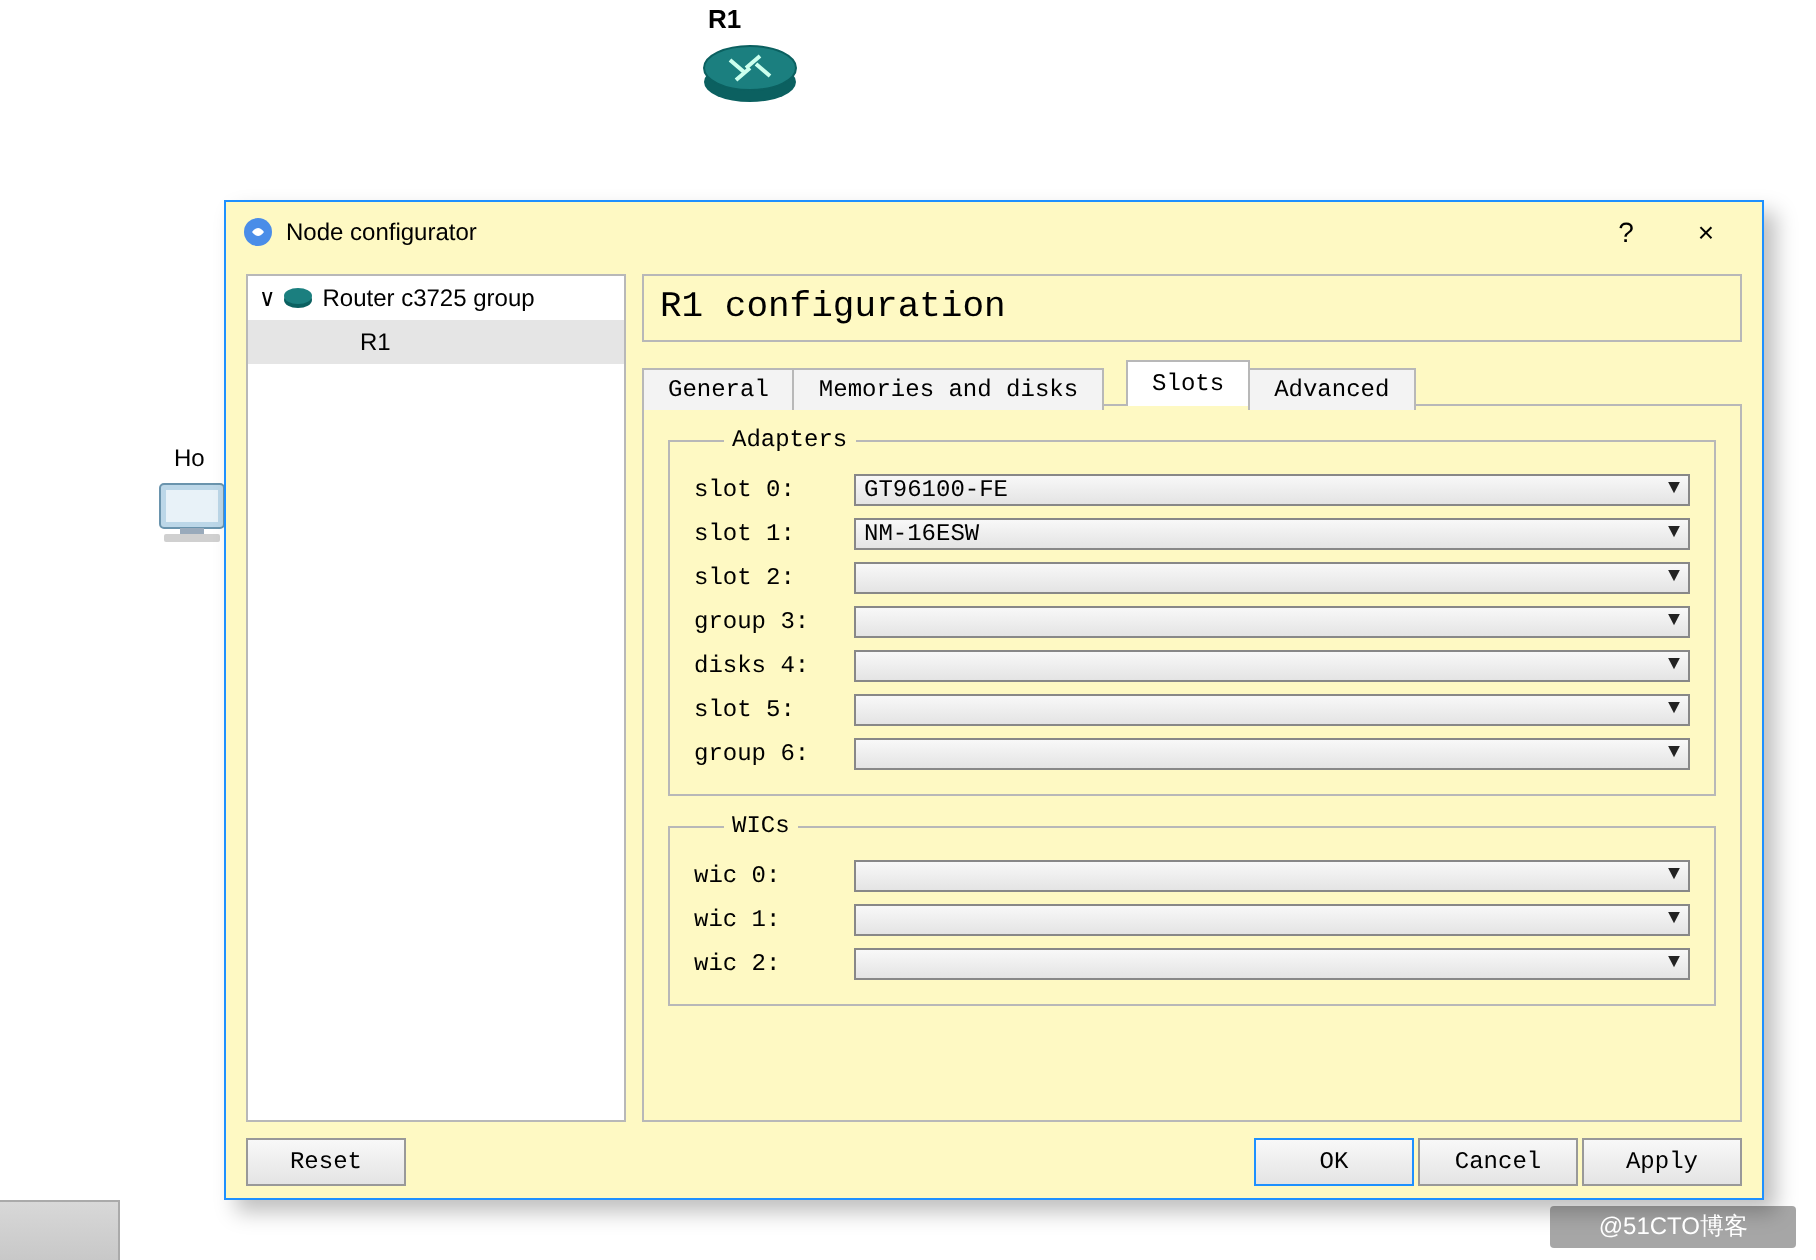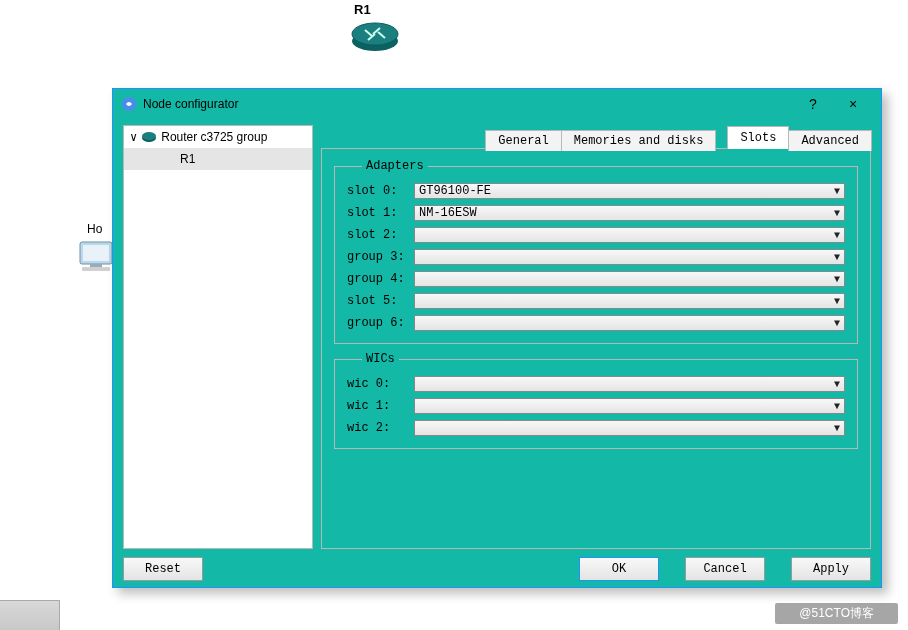--- a/index.html
+++ b/index.html
@@ -4,51 +4,51 @@
   <style>
     * { box-sizing: border-box; margin: 0; padding: 0; }
     body { font-family: "Microsoft YaHei", Arial, sans-serif; font-size: 12px; background: #fff; width: 908px; height: 630px; position: relative; overflow: hidden; }
     
     .canvas { position: absolute; top: 0; left: 0; width: 908px; height: 630px; background: #fff; }
     .router-label { position: absolute; top: 2px; left: 354px; font-weight: bold; font-size: 13px; }
     .router-icon { position: absolute; top: 18px; left: 350px; width: 50px; height: 35px; }
     .host-label { position: absolute; top: 222px; left: 87px; font-weight: normal; }
     .host-icon { position: absolute; top: 240px; left: 78px; width: 40px; height: 40px; }
 
-    .dialog { position: absolute; top: 88px; left: 112px; width: 770px; height: 500px; border: 1px solid #1e90ff; background: #14b8a6; box-shadow: 6px 6px 10px rgba(0,0,0,0.25); }
+    .dialog { position: absolute; top: 100px; left: 112px; width: 770px; height: 500px; border: 1px solid #1e90ff; background: #fef9c3; box-shadow: 6px 6px 10px rgba(0,0,0,0.25); }
     .titlebar { display: flex; align-items: center; height: 30px; padding: 0 8px; }
     .titlebar-icon { width: 16px; height: 16px; margin-right: 6px; }
     .titlebar-text { flex: 1; font-size: 12px; }
     .titlebar-btn { width: 40px; height: 28px; display: flex; align-items: center; justify-content: center; font-size: 14px; cursor: pointer; }
 
     .dialog-body { display: flex; padding: 6px 10px 0 10px; height: 430px; gap: 8px; }
     
     .tree { width: 190px; border: 1px solid #b8b8b8; background: #fff; }
     .tree-group { display: flex; align-items: center; padding: 4px 6px; gap: 4px; cursor: pointer; }
     .tree-collapse { font-family: monospace; }
     .tree-router-icon { width: 16px; height: 12px; }
     .tree-item { padding: 4px 6px 4px 56px; background: #e5e5e5; cursor: pointer; }
 
     .main { flex: 1; display: flex; flex-direction: column; }
     .main-title { border: 1px solid #b8b8b8; padding: 6px 8px; font-family: "Courier New", monospace; font-size: 18px; margin-bottom: 8px; }
     
-    .tabs { display: flex; align-items: flex-end; height: 24px; position: relative; z-index: 2; justify-content: flex-end; }
+    .tabs { display: flex; align-items: flex-end; height: 24px; position: relative; z-index: 2; }
     .tab { border: 1px solid #b8b8b8; border-bottom: none; padding: 4px 12px; background: #fff; margin-right: -1px; cursor: pointer; position: relative; font-family: "Courier New", monospace; }
     .tab.inactive { background: #f3f3f3; top: 2px; padding: 3px 12px; }
     .tab.active { background: #fff; z-index: 3; margin-left: 12px; }
     .tab-content { border: 1px solid #b8b8b8; flex: 1; padding: 10px 12px 4px 12px; margin-top: -1px; }
 
     fieldset { border: 1px solid #b8b8b8; padding: 10px 12px 6px 12px; margin-bottom: 8px; font-family: "Courier New", monospace; }
     legend { padding: 0 4px; font-family: "Courier New", monospace; font-size: 12px; margin-left: 15px; }
-    .row { display: flex; align-items: center; margin-bottom: 6px; gap: 11px; }
+    .row { display: flex; align-items: center; margin-bottom: 6px; gap: 24px; }
     .row-label { width: 56px; font-family: "Courier New", monospace; font-size: 12px; text-align: left; white-space: nowrap; }
     .combo { flex: 1; height: 16px; border: 1px solid #888; background: linear-gradient(#f8f8f8,#e4e4e4); display: flex; align-items: flex-start; padding: 0 4px; position: relative; font-family: "Courier New", monospace; font-size: 12px; cursor: pointer; }
     .combo-arrow { position: absolute; right: 4px; top: 50%; transform: translateY(-50%); font-size: 10px; color: #222; }
 
-    .dialog-buttons { display: flex; padding: 8px 10px; gap: 26px; }
+    .dialog-buttons { display: flex; padding: 8px 10px; gap: 2px; }
     .dialog-buttons .spacer { flex: 1; }
     .btn { min-width: 80px; height: 24px; border: 1px solid #999; background: linear-gradient(#f8f8f8,#e4e4e4); display: flex; align-items: center; justify-content: center; cursor: pointer; font-family: "Courier New", monospace; font-size: 12px; }
     .btn.primary { border: 1px solid #1e90ff; }
 
     .watermark { position: absolute; bottom: 6px; right: 10px; color: #fff; background: rgba(0,0,0,0.35); padding: 2px 24px; font-size: 12px; border-radius: 2px; }
     .bl-frag { position: absolute; bottom: 0; left: 0; width: 60px; height: 30px; background: linear-gradient(#d8d8d8,#c8c8c8); border-top: 1px solid #aaa; border-right: 1px solid #aaa; }
   </style>
 </head>
 <body>
 
@@ -95,20 +95,21 @@
           <ellipse cx="8" cy="5" rx="7" ry="4" fill="#1b7f7f"></ellipse>
         </svg>
         <span>Router c3725 group</span>
       </div>
       <div class="tree-item">
         <span>R1</span>
       </div>
     </div>
 
     <div class="main">
+      <div class="main-title">R1 configuration</div>
 
       <div class="tabs">
         <div class="tab inactive"><span>General</span></div>
         <div class="tab inactive"><span>Memories and disks</span></div>
         <div class="tab active"><span>Slots</span></div>
         <div class="tab inactive"><span>Advanced</span></div>
       </div>
 
       <div class="tab-content">
         <fieldset>
@@ -135,21 +136,21 @@
               </div>
           </div>
           <div class="row">
             <span class="row-label">group 3:</span>
             <div class="combo">
                 <span></span>
                 <span class="combo-arrow">▼</span>
               </div>
           </div>
           <div class="row">
-            <span class="row-label">group 4:</span>
+            <span class="row-label">disks 4:</span>
             <div class="combo">
                 <span></span>
                 <span class="combo-arrow">▼</span>
               </div>
           </div>
           <div class="row">
             <span class="row-label">slot 5:</span>
             <div class="combo">
                 <span></span>
                 <span class="combo-arrow">▼</span>

